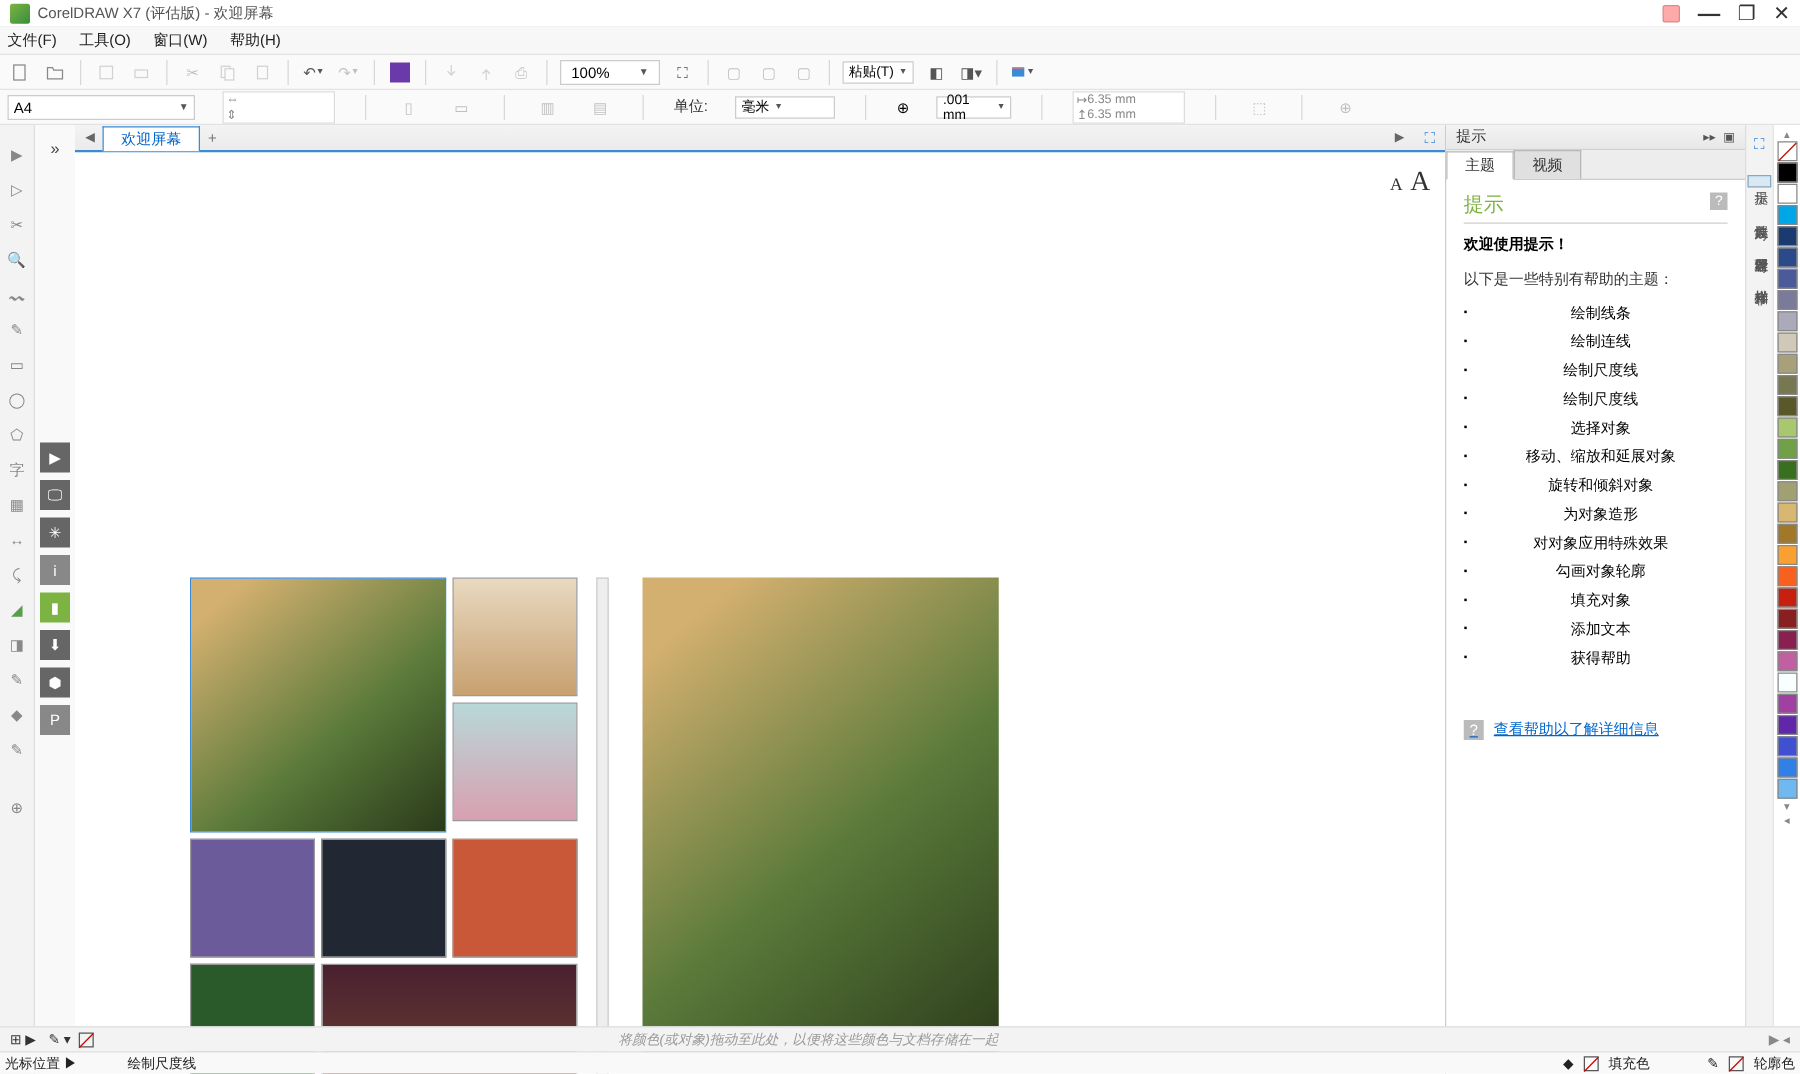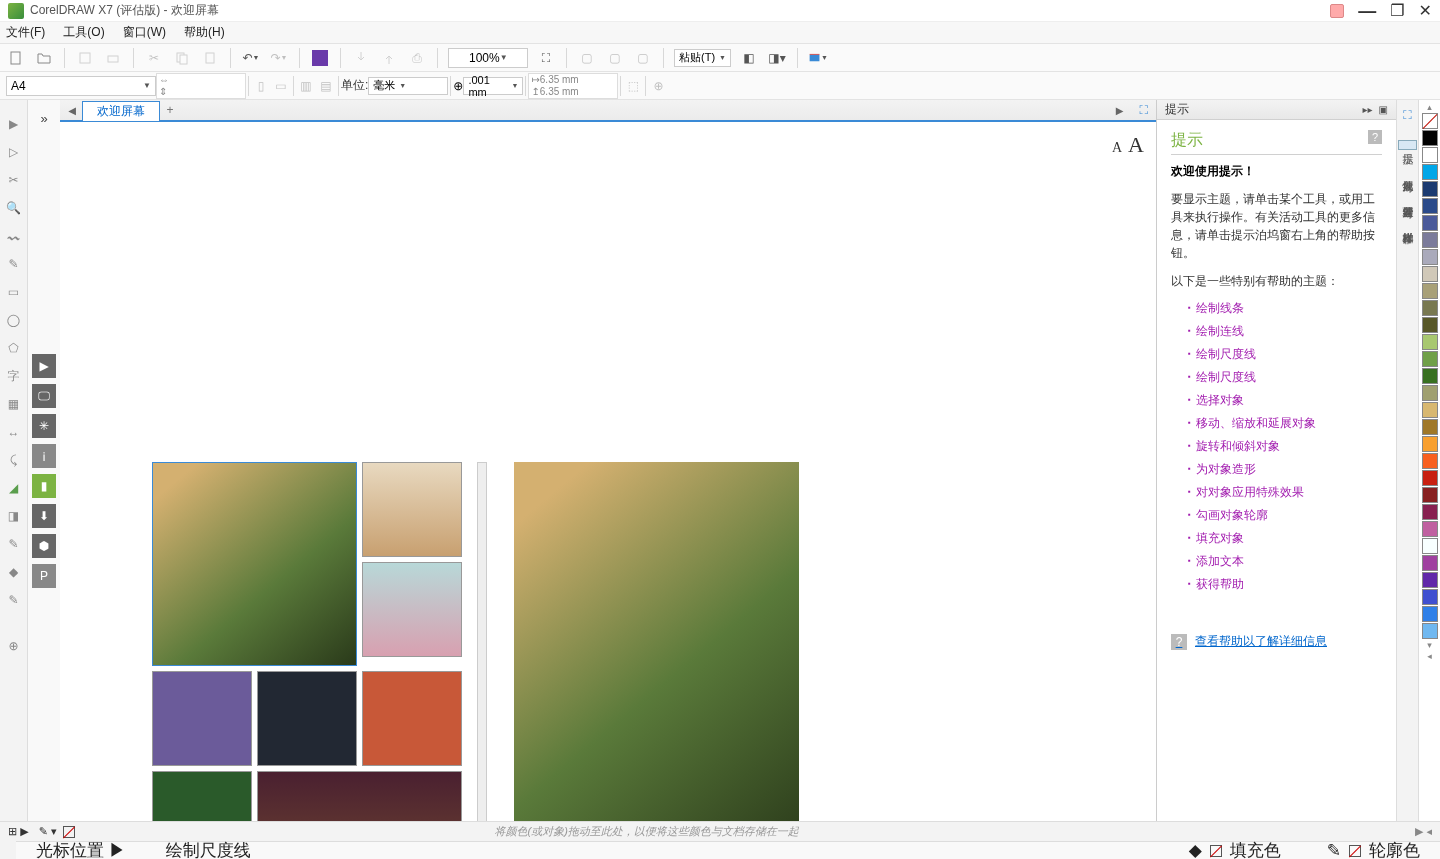--- a/index.html
+++ b/index.html
@@ -12,26 +12,26 @@
 .user-badge { width: 14px; height: 14px; border: 1px solid #d88; border-radius: 2px; background: #faa; }
 
 .menu-bar { height: 22px; background: #f7f7f7; display: flex; align-items: center; padding: 0 6px; gap: 18px; border-bottom: 1px solid #e3e3e3; }
 .menu-bar span { color: #222; cursor: pointer; text-align: center; }
 
 .toolbar { height: 28px; background: #fafafa; display: flex; align-items: center; padding: 0 6px; gap: 8px; border-bottom: 1px solid #e3e3e3; }
 .tb-icon { width: 20px; height: 20px; display: flex; align-items: center; justify-content: center; color: #555; cursor: pointer; border-radius: 2px; }
 .tb-icon.disabled { opacity: 0.35; cursor: default; }
 .tb-sep { width: 1px; height: 20px; background: #d8d8d8; margin: 0 2px; }
 .tb-icon svg { width: 16px; height: 16px; }
-.zoom-dd { border: 1px solid #ccc; height: 20px; width: 80px; display: flex; align-items: center; padding: 0 20px; background: #fff; justify-content: space-between; }
+.zoom-dd { border: 1px solid #ccc; height: 20px; width: 80px; display: flex; align-items: center; padding: 0 8px; background: #fff; justify-content: space-between; }
 .zoom-dd::after { content: "▼"; font-size: 8px; color: #555; }
 .dd-small { border: 1px solid #ccc; height: 18px; display: flex; align-items: center; padding: 0 4px; background: #fff; font-size: 11px; }
 .dd-small::after { content: "▼"; font-size: 7px; color: #555; margin-left: 4px; }
 
-.property-bar { height: 28px; background: #fafafa; display: flex; align-items: center; padding: 0 6px; gap: 0; border-bottom: 1px solid #e3e3e3; }
+.property-bar { height: 28px; background: #fafafa; display: flex; align-items: center; padding: 0 6px; gap: 22px; border-bottom: 1px solid #e3e3e3; }
 .pb-dd { border: 1px solid #ccc; height: 20px; width: 150px; padding: 0 4px; display: flex; align-items: center; background: #fff; justify-content: space-between; }
 .pb-dd::after { content: "▼"; font-size: 8px; color: #555; }
 .xy-box { display: flex; flex-direction: column; border: 1px solid #ddd; height: 26px; width: 90px; background: #fff; }
 .xy-box .row { display: flex; align-items: center; height: 13px; font-size: 10px; padding: 0 2px; color: #888; }
 .lbl { color: #333; }
 
 .main-area { display: flex; height: 761px; }
 .left-toolbox { width: 28px; background: #f3f3f3; display: flex; flex-direction: column; align-items: center; padding-top: 14px; gap: 8px; border-right: 1px solid #ddd; }
 .left-toolbox .tool { width: 20px; height: 20px; color: #888; display: flex; align-items: center; justify-content: center; cursor: pointer; }
 .left-toolbox .tool.g { color: #5a9e4d; }
@@ -72,40 +72,40 @@
 .panel-title { height: 20px; background: linear-gradient(#f3f3f3, #e8e8e8); display: flex; align-items: center; padding: 0 8px; color: #333; border-bottom: 1px solid #d0d0d0; }
 .panel-tabs { display: flex; height: 24px; background: #ededed; border-bottom: 1px solid #ccc; }
 .panel-tab { padding: 0 14px; display: flex; align-items: center; border: 1px solid #b8b8b8; background: #e0e0e0; border-bottom: none; cursor: pointer; color: #333; }
 .panel-tab.active { background: #fff; border-bottom: 1px solid #fff; position: relative; top: 1px; }
 .hints-body { padding: 10px 14px; overflow-y: auto; flex: 1; }
 .hints-heading { color: #7cb342; font-size: 16px; margin-bottom: 4px; border-bottom: 1px solid #d0d0d0; padding-bottom: 3px; display: flex; justify-content: space-between; }
 .hints-heading .q { background: #bbb; color: #fff; width: 14px; height: 14px; font-size: 11px; display: inline-flex; align-items: center; justify-content: center; }
 .hints-welcome { font-weight: bold; margin: 8px 0 10px; }
 .hints-desc { line-height: 1.5; margin-bottom: 10px; color: #333; }
 .hints-list { list-style: none; }
-.hints-list li { color: #a21caf; margin: 6px 17px; cursor: pointer; padding-left: 8px; position: relative; }
+.hints-list li { color: #000000; margin: 6px 0; cursor: pointer; padding-left: 8px; position: relative; text-align: center; }
 .hints-list li::before { content: "▪"; position: absolute; left: 0; font-size: 8px; top: 3px; }
 .help-link { display: flex; align-items: center; gap: 8px; color: #0066cc; margin-top: 40px; cursor: pointer; text-decoration: underline; }
 .help-link .q2 { background: #bbb; color: #fff; width: 16px; height: 16px; display: inline-flex; align-items: center; justify-content: center; text-decoration: none; }
 .panel-footer { height: 22px; border-top: 1px solid #ddd; display: flex; align-items: center; padding: 0 6px; gap: 8px; }
 .panel-footer .ico { color: #888; font-size: 14px; cursor: pointer; }
 .panel-title .pin { margin-left: auto; font-size: 10px; color: #555; display: flex; gap: 6px; }
 
 .right-dockers { width: 22px; background: #f3f3f3; border-left: 1px solid #ddd; display: flex; flex-direction: column; align-items: center; padding-top: 8px; gap: 18px; }
 .docker-tab { writing-mode: vertical-rl; color: #555; font-size: 11px; cursor: pointer; padding: 4px 1px; }
 .docker-tab.active { background: #d8e8f4; border: 1px solid #8ab; }
 
 .palette { width: 22px; background: #fff; border-left: 1px solid #ddd; display: flex; flex-direction: column; gap: 1px; padding-top: 2px; align-items: center; }
 .sw { width: 16px; height: 16px; border: 1px solid #888; cursor: pointer; }
 .sw.none { background: #fff; position: relative; }
 .sw.none::after { content: ""; position: absolute; width: 20px; height: 1px; background: #c00c00; top: 7px; left: -3px; transform: rotate(-45deg); }
 
 .footer-bar { height: 20px; background: #f3f3f3; display: flex; align-items: center; padding: 0 8px; color: #333; font-size: 11px; border-top: 1px solid #ddd; position: absolute; bottom: 18px; left: 0; right: 0; }
 .footer-hint { color: #999; font-style: italic; margin-left: 420px; }
-.status-bar { height: 18px; background: #f9f9f9; display: flex; align-items: center; padding: 0 20px; gap: 40px; color: #222; font-size: 17px; border-top: 1px solid #ddd; position: absolute; bottom: 0; left: 16px; right: 0; }
+.status-bar { height: 18px; background: #f9f9f9; display: flex; align-items: center; padding: 0 4px; gap: 40px; color: #222; font-size: 11px; border-top: 1px solid #ddd; position: absolute; bottom: 0; left: 0; right: 0; }
 .status-right { margin-left: auto; display: flex; gap: 8px; align-items: center; }
 .cx { width: 12px; height: 12px; border: 1px solid #555; position: relative; display: inline-block; }
 .cx::after { content: ""; position: absolute; width: 16px; height: 1px; background: #c00; top: 5px; left: -3px; transform: rotate(-45deg); }
 .purple-ico { width:16px; height:16px; background:#6a3aaa; }
 </style>
 </head>
 <body>
 
 <div class="title-bar">
   <div class="logo"></div>
@@ -313,27 +313,34 @@
   </div>
 
   <div class="hints-panel">
     <div class="panel-title">
       <span>提示</span>
       <span class="pin">
           <span>▸▸</span>
           <span>▣</span>
         </span>
     </div>
+    <div class="panel-tabs">
+      <div class="panel-tab active">
+          <span>主题</span>
+        </div>
+      <div class="panel-tab">
+          <span>视频</span>
+        </div>
+    </div>
     <div class="hints-body">
       <div class="hints-heading">
         <span>提示</span>
         <span class="q">?</span>
       </div>
       <div class="hints-welcome">欢迎使用提示！</div>
-      <div class="hints-desc">要显示主题，请单击某个工具，或用工具来执行操作。有关活动工具的更多信息，请单击提示泊坞窗右上角的帮助按钮。</div>
       <div class="hints-desc">以下是一些特别有帮助的主题：</div>
       <ul class="hints-list">
         <li>绘制线条</li>
         <li>绘制连线</li>
         <li>绘制尺度线</li>
         <li>绘制尺度线</li>
         <li>选择对象</li>
         <li>移动、缩放和延展对象</li>
         <li>旋转和倾斜对象</li>
         <li>为对象造形</li>

